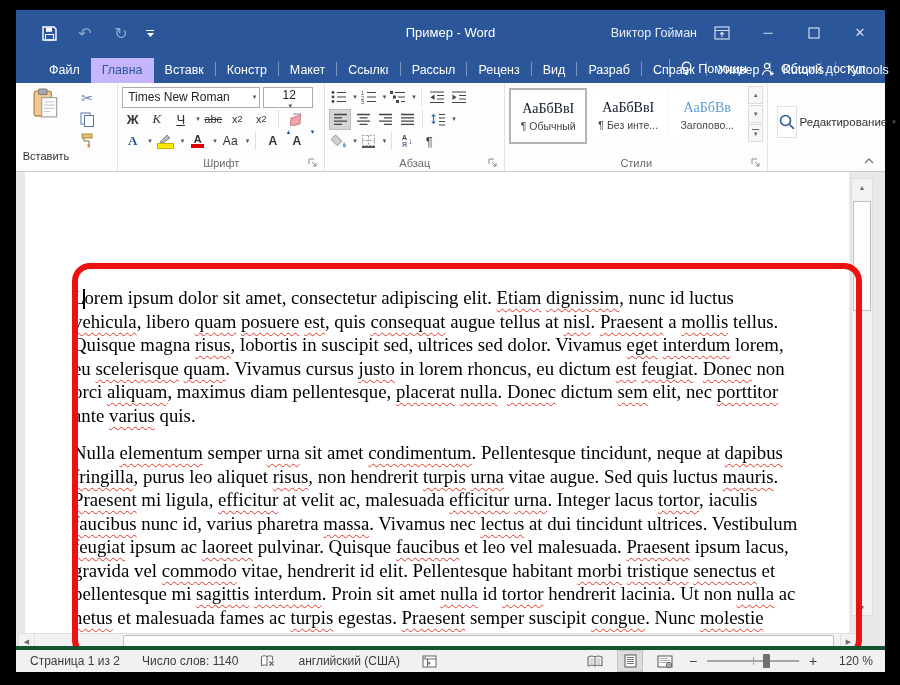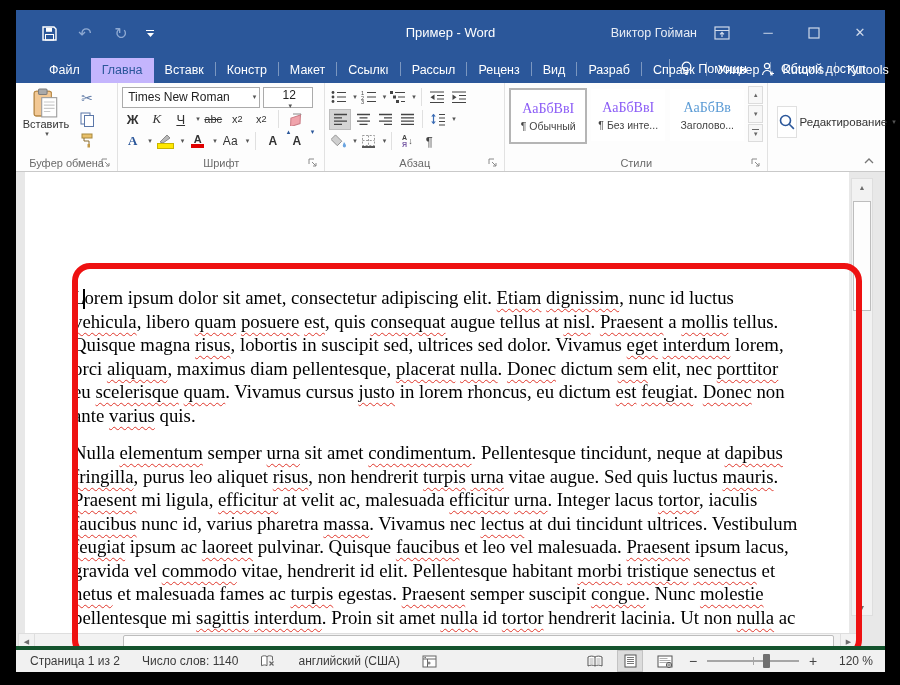--- a/index.html
+++ b/index.html
@@ -31,21 +31,21 @@
   .ribbon{height:88px;background:#fdfdfd;border-bottom:1px solid #c9c9c9;display:flex;position:relative;flex:0 0 auto;}
   .rgroup{display:flex;flex-direction:column;border-right:1px solid #e2e2e2;padding:3px 4px 0 4px;position:relative;}
   .rg-body{flex:1;display:flex;}
   .rg-label{height:17px;display:flex;align-items:center;justify-content:center;font-size:11px;color:#6a6a6a;gap:4px;position:relative;}
   .launcher{position:absolute;right:2px;bottom:3px;width:10px;height:10px;}
   .col{display:flex;flex-direction:column;}
   .ibtn{display:flex;align-items:center;justify-content:center;color:#444;}
   .caret{font-size:7px;color:#555;margin-left:2px;}
   
   .g-clip .rg-body{gap:4px;}
-  .paste{width:52px;display:flex;flex-direction:column;align-items:center;justify-content:flex-start;padding-top:2px;font-size:11px;color:#333;}
+  .paste{width:52px;display:flex;flex-direction:column;align-items:center;justify-content:flex-start;padding-top:2px;font-size:11px;color:#333;gap:32px;}
   .clip-col{display:flex;flex-direction:column;gap:3px;justify-content:flex-start;padding-top:3px;}
   .clip-col .ibtn{width:22px;height:18px;font-size:14px;}
   
   .frow{display:flex;align-items:center;height:22px;gap:3px;}
   .selbox{display:flex;align-items:center;justify-content:space-between;background:#fff;border:1px solid #ababab;height:19px;font-size:12px;color:#222;padding:0 3px 0 5px;}
   .fname{width:128px;}
   .fsize{width:40px;flex-direction:column;}
   .fbtn{min-width:19px;height:19px;display:flex;align-items:center;justify-content:center;font-size:13px;color:#333;padding:0 1px;}
   .vline{width:1px;height:18px;background:#e0e0e0;margin:0 3px;}
   .b{font-weight:bold;}
@@ -65,21 +65,21 @@
   .pbtn{min-width:20px;height:19px;display:flex;align-items:center;justify-content:center;}
   .pbtn.sel{background:#d5d5d5;border:1px solid #bdbdbd;}
   .sortstack{display:flex;flex-direction:column;font-size:7px;line-height:7px;font-weight:bold;color:#444;}
   .sortstack .ya{color:#7b5ea7;}
   .sortarrow{font-size:9px;color:#444;margin-left:1px;}
   .pilcrow{font-size:13px;color:#444;}
   
   .stylecards{display:flex;align-items:flex-start;gap:3px;padding-top:2px;}
   .scard{width:74px;height:52px;background:#fff;border:1px solid #fdfdfd;display:flex;flex-direction:column;align-items:center;justify-content:center;gap:3px;}
   .scard.sel{border:2px solid #b5b5b5;}
-  .scard .prev{font-family:"Liberation Serif","DejaVu Serif",serif;font-size:14px;color:#8b5cf6;white-space:nowrap;}
+  .scard .prev{font-family:"Liberation Serif","DejaVu Serif",serif;font-size:14px;color:#0f172a;white-space:nowrap;}
   .scard.head .prev{color:#5b9bd5;}
   .scard .nm{font-size:10.5px;color:#444;white-space:nowrap;}
   .sscroll{display:flex;flex-direction:column;margin-left:3px;gap:1px;}
   .sscroll .sbtn{width:13px;height:16px;border:1px solid #dcdcdc;background:#f7f7f7;display:flex;align-items:center;justify-content:center;font-size:6px;color:#666;}
   .morebar{width:7px;height:1.5px;background:#666;margin-bottom:1px;}
   
   .g-edit{border-right:none;}
   .editbtn{width:100px;display:flex;align-items:center;padding-top:3px;font-size:11.5px;color:#333;gap:3px;}
   .searchbox{width:34px;height:30px;border:1px solid #e0e0e0;background:#fff;display:flex;align-items:center;justify-content:center;}
   .ribbon-collapse{position:absolute;right:8px;bottom:4px;width:16px;height:12px;display:flex;align-items:center;justify-content:center;}
@@ -505,33 +505,33 @@
   </div>
 
   <div class="docarea">
     <div class="page">
       <span class="caret-ibeam"></span>
       <div class="doctext" id="doc-text">
             <div class="para">
               <div class="dline"><span>Lorem ipsum dolor sit amet, consectetur adipiscing elit. </span><span class="sq">Etiam</span><span> </span><span class="sq">dignissim</span><span>, nunc id luctus</span></div>
               <div class="dline"><span class="sq">vehicula</span><span>, libero </span><span class="sq">quam</span><span> </span><span class="sq">posuere</span><span> </span><span class="sq">est</span><span>, quis </span><span class="sq">consequat</span><span> augue tellus at </span><span class="sq">nisl</span><span>. </span><span class="sq">Praesent</span><span> a </span><span class="sq">mollis</span><span> tellus.</span></div>
               <div class="dline"><span>Quisque magna </span><span class="sq">risus</span><span>, lobortis in suscipit sed, ultrices sed dolor. Vivamus </span><span class="sq">eget</span><span> </span><span class="sq">interdum</span><span> lorem,</span></div>
+              <div class="dline"><span>eu </span><span class="sq">scelerisque</span><span> </span><span class="sq">quam</span><span>. Vivamus cursus </span><span class="sq">justo</span><span> in lorem rhoncus, eu dictum </span><span class="sq">est</span><span> </span><span class="sq">feugiat</span><span>. </span><span class="sq">Donec</span><span> non</span></div>
               <div class="dline"><span>orci </span><span class="sq">aliquam</span><span>, maximus diam pellentesque, </span><span class="sq">placerat</span><span> </span><span class="sq">nulla</span><span>. </span><span class="sq">Donec</span><span> dictum </span><span class="sq">sem</span><span> elit, nec </span><span class="sq">porttitor</span></div>
-              <div class="dline"><span>eu </span><span class="sq">scelerisque</span><span> </span><span class="sq">quam</span><span>. Vivamus cursus </span><span class="sq">justo</span><span> in lorem rhoncus, eu dictum </span><span class="sq">est</span><span> </span><span class="sq">feugiat</span><span>. </span><span class="sq">Donec</span><span> non</span></div>
               <div class="dline"><span>ante </span><span class="sq">varius</span><span> quis.</span></div>
             </div>
             <div class="para">
               <div class="dline"><span>Nulla </span><span class="sq">elementum</span><span> semper </span><span class="sq">urna</span><span> sit amet </span><span class="sq">condimentum</span><span>. Pellentesque tincidunt, neque at </span><span class="sq">dapibus</span></div>
               <div class="dline"><span class="sq">fringilla</span><span>, purus leo aliquet </span><span class="sq">risus</span><span>, non hendrerit </span><span class="sq">turpis</span><span> </span><span class="sq">urna</span><span> vitae augue. Sed quis luctus </span><span class="sq">mauris</span><span>.</span></div>
               <div class="dline"><span class="sq">Praesent</span><span> mi ligula, </span><span class="sq">efficitur</span><span> at velit ac, malesuada </span><span class="sq">efficitur</span><span> </span><span class="sq">urna</span><span>. Integer lacus </span><span class="sq">tortor</span><span>, iaculis</span></div>
               <div class="dline"><span class="sq">faucibus</span><span> nunc id, varius pharetra </span><span class="sq">massa</span><span>. Vivamus nec </span><span class="sq">lectus</span><span> at dui tincidunt ultrices. Vestibulum</span></div>
               <div class="dline"><span class="sq">feugiat</span><span> ipsum ac </span><span class="sq">laoreet</span><span> pulvinar. Quisque </span><span class="sq">faucibus</span><span> et leo vel malesuada. </span><span class="sq">Praesent</span><span> ipsum lacus,</span></div>
               <div class="dline"><span>gravida vel </span><span class="sq">commodo</span><span> vitae, hendrerit id elit. Pellentesque habitant </span><span class="sq">morbi</span><span> </span><span class="sq">tristique</span><span> </span><span class="sq">senectus</span><span> et</span></div>
+              <div class="dline"><span>pellentesque mi </span><span class="sq">sagittis</span><span> </span><span class="sq">interdum</span><span>. Proin sit amet </span><span class="sq">nulla</span><span> id </span><span class="sq">tortor</span><span> hendrerit lacinia. Ut non </span><span class="sq">nulla</span><span> ac</span></div>
               <div class="dline"><span class="sq">netus</span><span> et malesuada fames ac </span><span class="sq">turpis</span><span> egestas. </span><span class="sq">Praesent</span><span> semper suscipit </span><span class="sq">congue</span><span>. Nunc </span><span class="sq">molestie</span></div>
-              <div class="dline"><span>pellentesque mi </span><span class="sq">sagittis</span><span> </span><span class="sq">interdum</span><span>. Proin sit amet </span><span class="sq">nulla</span><span> id </span><span class="sq">tortor</span><span> hendrerit lacinia. Ut non </span><span class="sq">nulla</span><span> ac</span></div>
             </div>
           </div>
     </div>
     <div class="vscroll">
       <span class="sarrow up">▲</span>
       <span class="vthumb"></span>
       <span class="sarrow dn">▼</span>
     </div>
     <div class="hscroll">
       <span class="harrow">◀</span>

